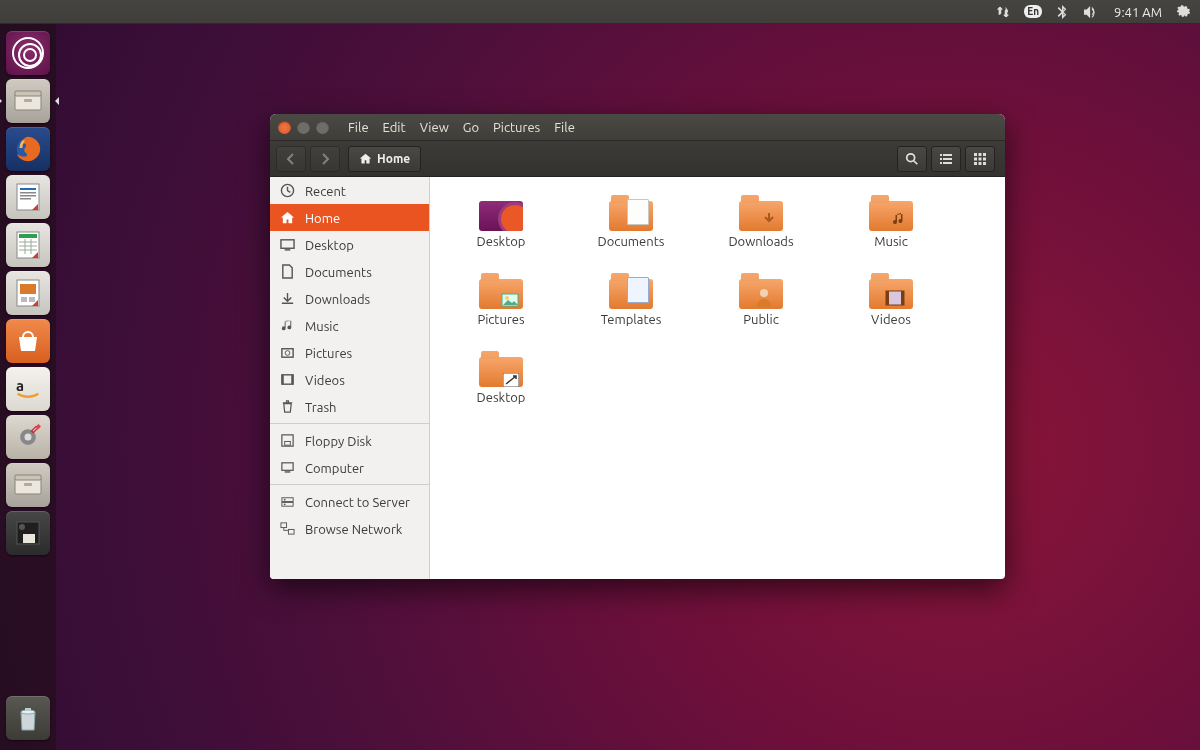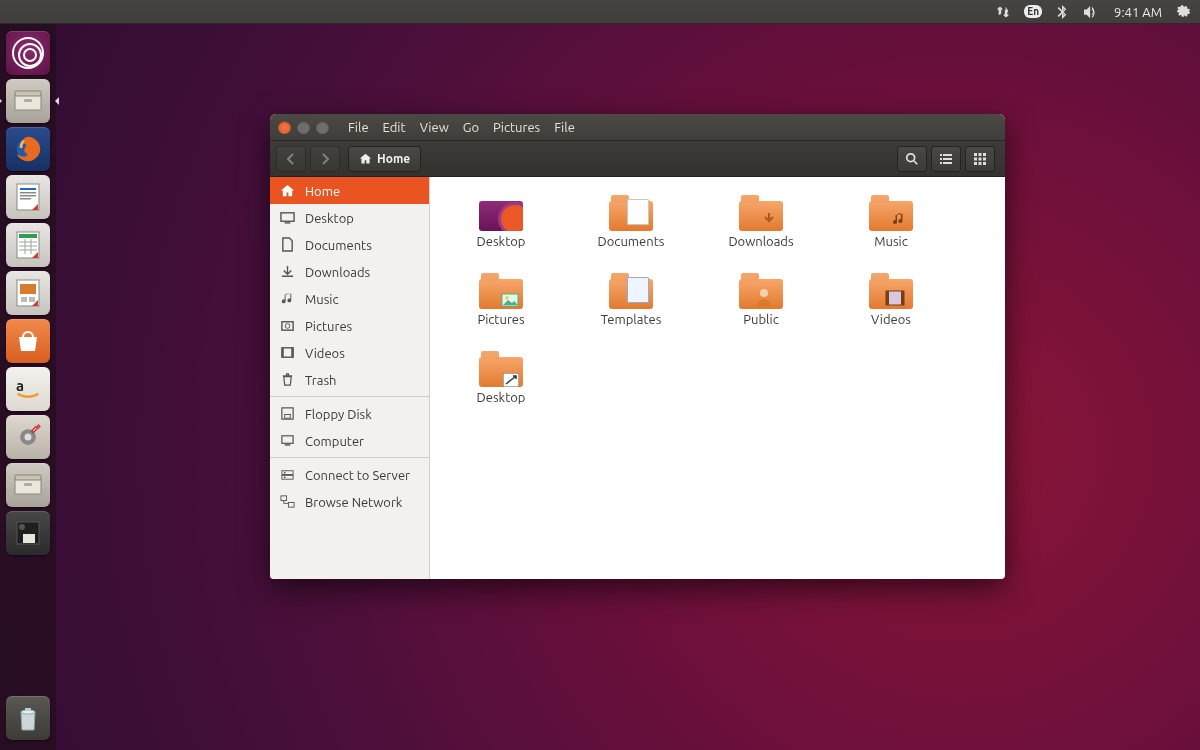--- a/index.html
+++ b/index.html
@@ -299,20 +299,27 @@
           <rect x="5.5" y="5.5" width="3" height="3"></rect>
           <rect x="10" y="5.5" width="3" height="3"></rect>
           <rect x="1" y="10" width="3" height="3"></rect>
           <rect x="5.5" y="10" width="3" height="3"></rect>
           <rect x="10" y="10" width="3" height="3"></rect>
         </svg>
     </div>
   </div>
   <div class="body">
     <div class="sidebar">
+      <div class="side-item">
+          <svg viewBox="0 0 16 16">
+            <circle cx="8" cy="8" r="6.5" fill="none" stroke="#555" stroke-width="1.5"></circle>
+            <path d="M8 4v4l3 2" stroke="#555" fill="none" stroke-width="1.5"></path>
+          </svg>
+          <span>Recent</span>
+        </div>
       <div class="side-item selected">
           <svg viewBox="0 0 16 16">
             <path d="M8 2L1 8h2v6h4V10h2v4h4V8h2L8 2z"></path>
           </svg>
           <span>Home</span>
         </div>
       <div class="side-item">
           <svg viewBox="0 0 16 16">
             <rect x="1" y="3" width="14" height="9" fill="none" stroke="#555" stroke-width="1.5"></rect>
             <rect x="5" y="13" width="6" height="1.5"></rect>

